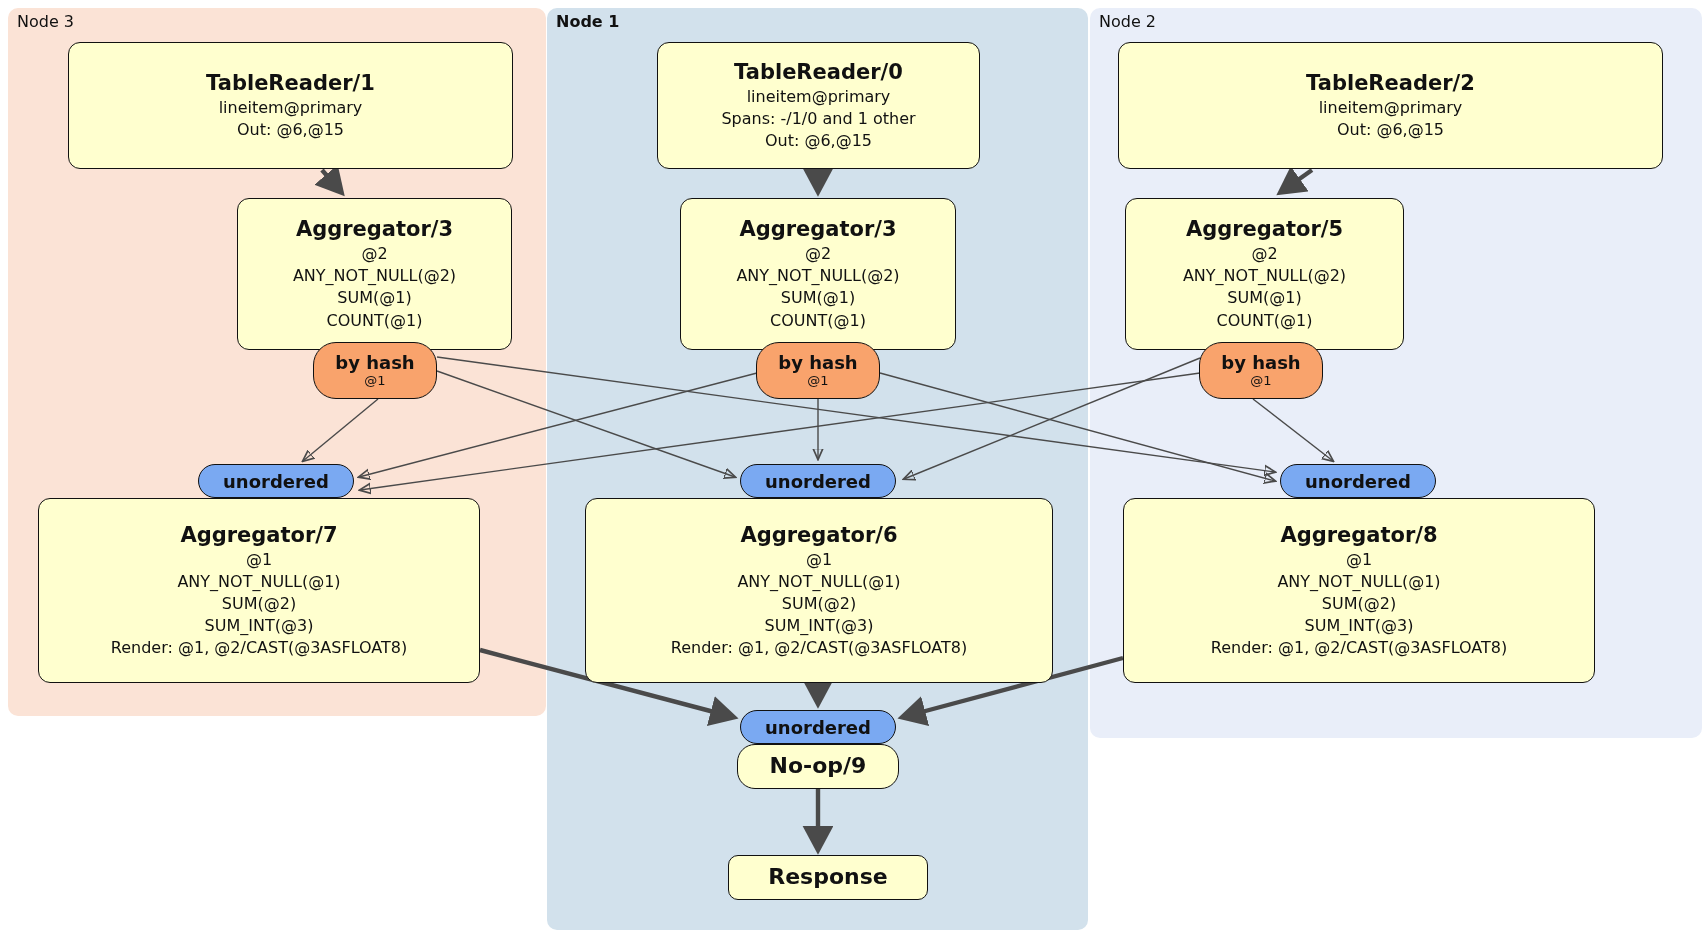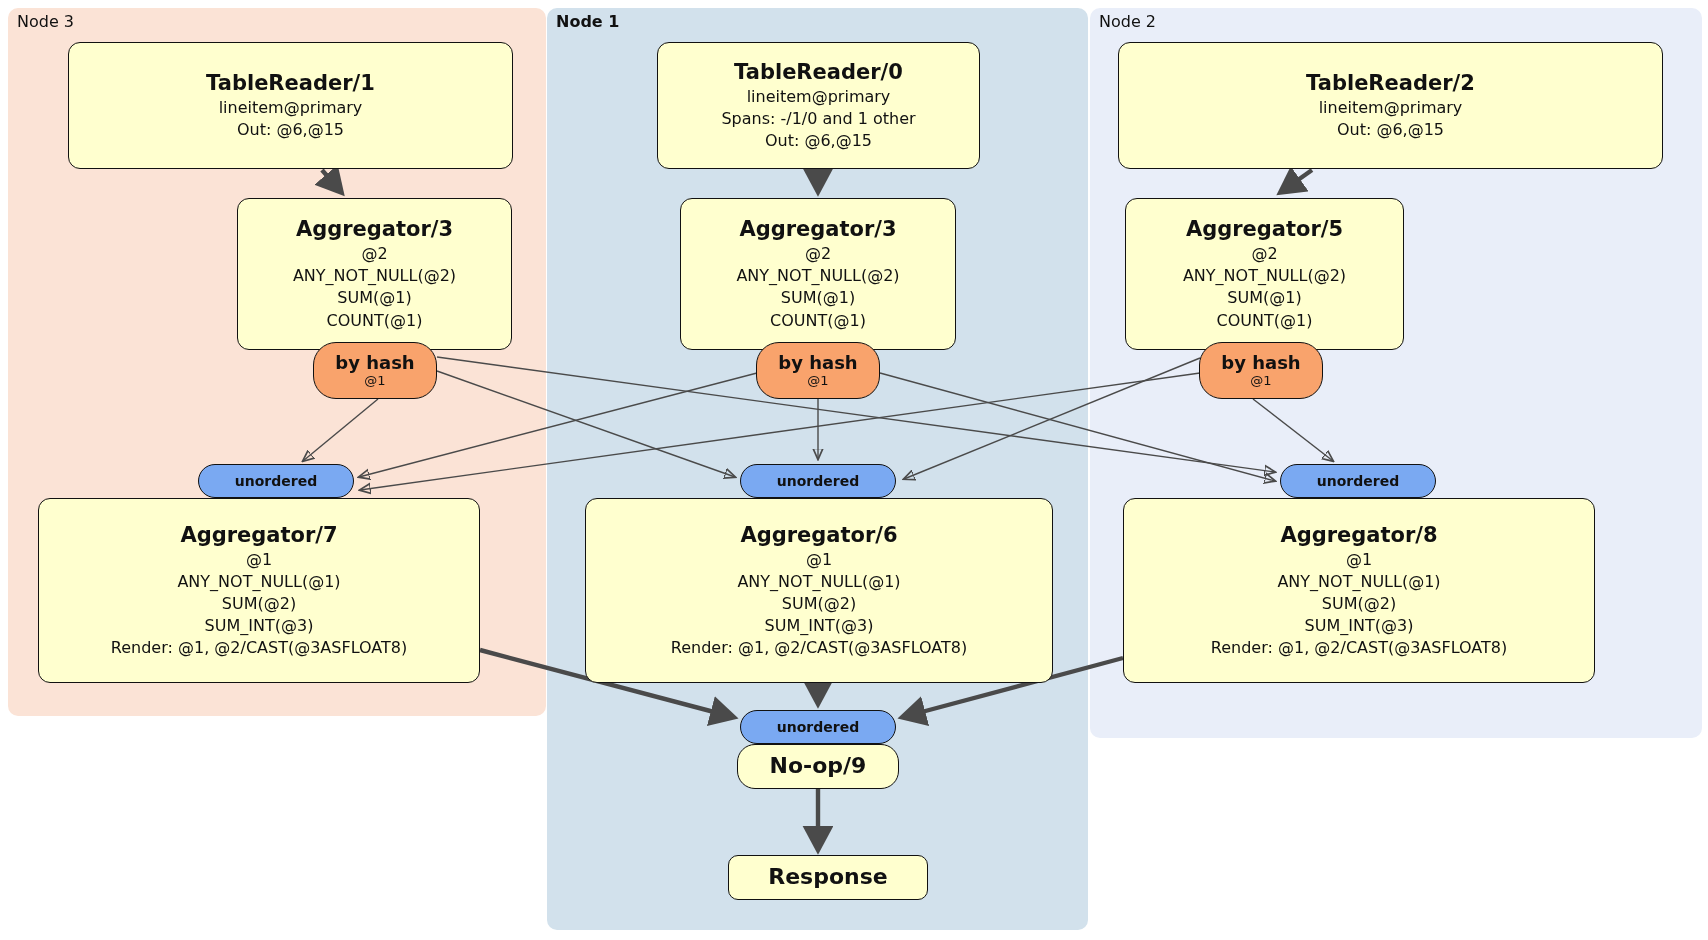--- a/index.html
+++ b/index.html
@@ -13,21 +13,21 @@
         text-align:center;color:#111;box-sizing:border-box;padding:4px 6px;}
   .ptitle{font-weight:bold;font-size:21px;line-height:1.28;white-space:nowrap;}
   .pline{font-size:16px;line-height:1.38;white-space:nowrap;}
   .router{position:absolute;background:#f9a36c;border:1.6px solid #111;border-radius:23px;
         z-index:3;display:flex;flex-direction:column;justify-content:center;align-items:center;
         text-align:center;color:#111;box-sizing:border-box;}
   .router-label{font-weight:bold;font-size:18px;line-height:1.15;}
   .router-detail{font-size:13px;line-height:1.1;}
   .sync{position:absolute;background:#7aa9f2;border:1.6px solid #111;border-radius:17px;
         z-index:3;display:flex;justify-content:center;align-items:center;
-        font-weight:bold;font-size:14px;color:#111;box-sizing:border-box;}
+        font-weight:bold;font-size:18px;color:#111;box-sizing:border-box;}
   .bigbox{border-radius:10px;}
   .bigtitle{font-size:22px;}
 </style>
 </head>
 <body>
 
 <div id="canvas">
 
   <div class="region" style="left:8px;top:8px;width:538px;height:708px;background:#fbe3d6;"></div>
   <div class="region" style="left:547px;top:8px;width:541px;height:922px;background:#d2e1ec;"></div>

